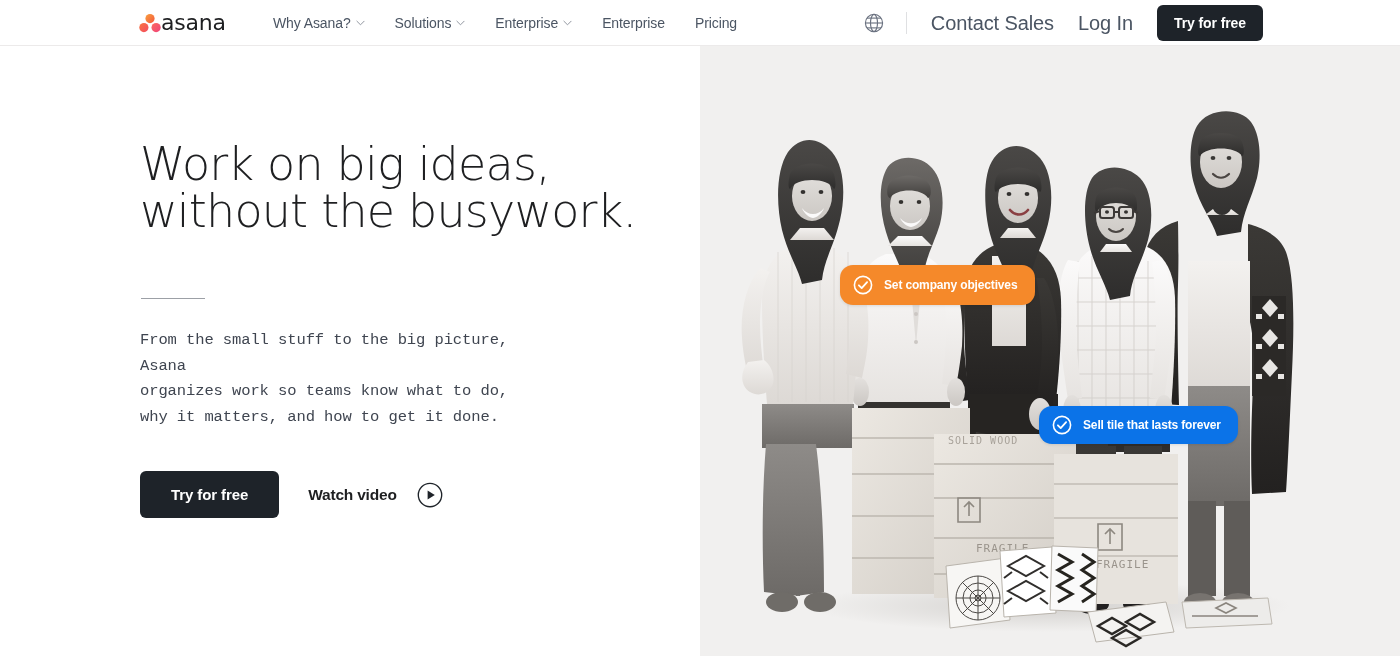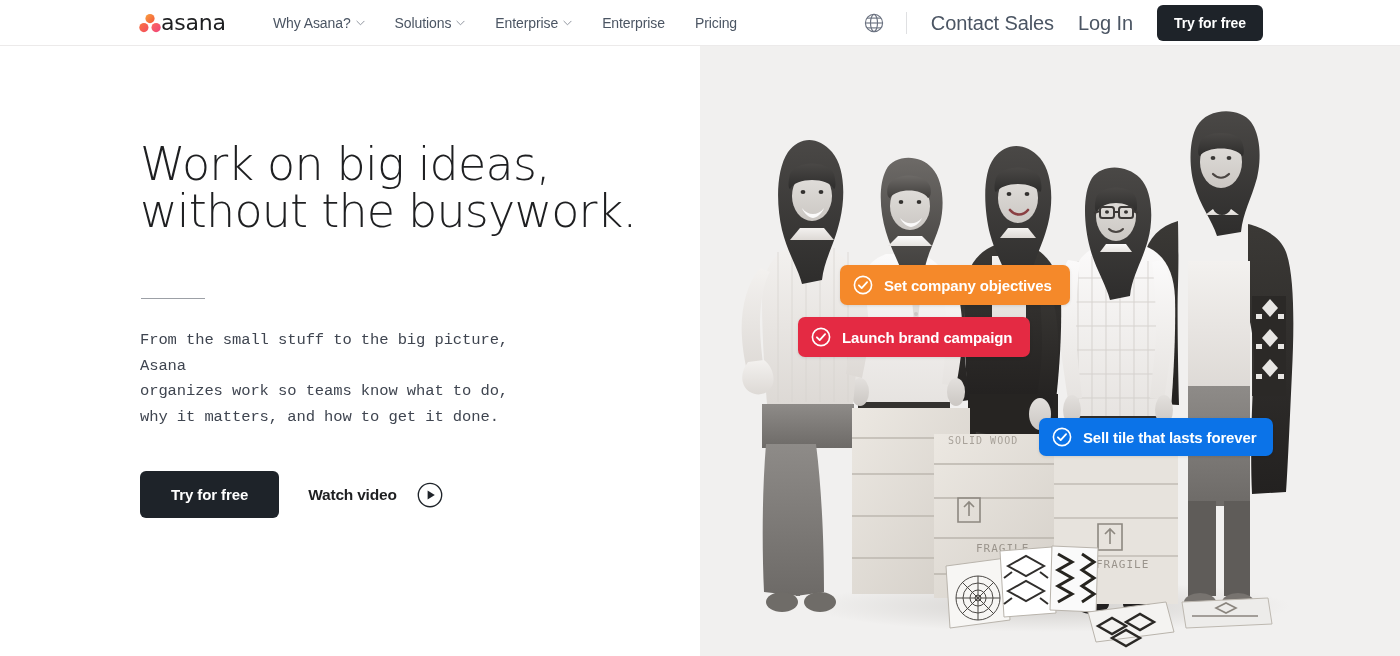--- a/index.html
+++ b/index.html
@@ -138,34 +138,34 @@
   .play-ic { width:26px; height:26px; display:block; flex:none; }
 
   
   .photo { position:absolute; inset:0; }
   .photo svg { display:block; width:100%; height:100%; }
 
   
   .pill {
     position:absolute;
     display:flex; align-items:center; gap:11px;
-    border-radius:7px;
+    border-radius:13px;
     padding:10px 18px 10px 13px;
     color:#ffffff;
-    font-size:15px; font-weight:600;
+    font-size:12px; font-weight:600;
     letter-spacing:-0.15px;
     white-space:nowrap;
     cursor:pointer;
     box-shadow:0 1px 3px rgba(0,0,0,.10);
     z-index:10;
   }
   .pill .check { width:20px; height:20px; display:block; flex:none; }
   .pill-1 { left:140px; top:219px; background:#f5892a; }
   .pill-2 { left:98px;  top:271px; background:#e42a43; }
-  .pill-3 { left:339px; top:372px; background:#0b73e8; padding:9px 17px 9px 13px; }
+  .pill-3 { left:339px; top:360px; background:#0b73e8; padding:9px 17px 9px 13px; }
 </style>
 </head>
 <body>
 
 <div class="header">
 
   <a class="logo" href="#">
     <svg class="logo-mark" viewBox="0 0 22 20">
       <defs>
         <linearGradient id="lg1" x1="0" y1="0" x2="1" y2="1">
@@ -504,27 +504,20 @@
     </div>
 
     <div class="pill pill-1">
       <svg class="check" viewBox="0 0 20 20">
         <circle cx="10" cy="10" r="8.6" fill="none" stroke="#ffffff" stroke-width="1.6"></circle>
         <path d="M5.9 10.3l2.8 2.8 5.4-6" fill="none" stroke="#ffffff" stroke-width="1.8" stroke-linecap="round" stroke-linejoin="round"></path>
       </svg>
       <span>Set company objectives</span>
     </div>
 
-    <div class="pill pill-2">
-      <svg class="check" viewBox="0 0 20 20">
-        <circle cx="10" cy="10" r="8.6" fill="none" stroke="#ffffff" stroke-width="1.6"></circle>
-        <path d="M5.9 10.3l2.8 2.8 5.4-6" fill="none" stroke="#ffffff" stroke-width="1.8" stroke-linecap="round" stroke-linejoin="round"></path>
-      </svg>
-      <span>Launch brand campaign</span>
-    </div>
 
     <div class="pill pill-3">
       <svg class="check" viewBox="0 0 20 20">
         <circle cx="10" cy="10" r="8.6" fill="none" stroke="#ffffff" stroke-width="1.6"></circle>
         <path d="M5.9 10.3l2.8 2.8 5.4-6" fill="none" stroke="#ffffff" stroke-width="1.8" stroke-linecap="round" stroke-linejoin="round"></path>
       </svg>
       <span>Sell tile that lasts forever</span>
     </div>
 
   </div>

